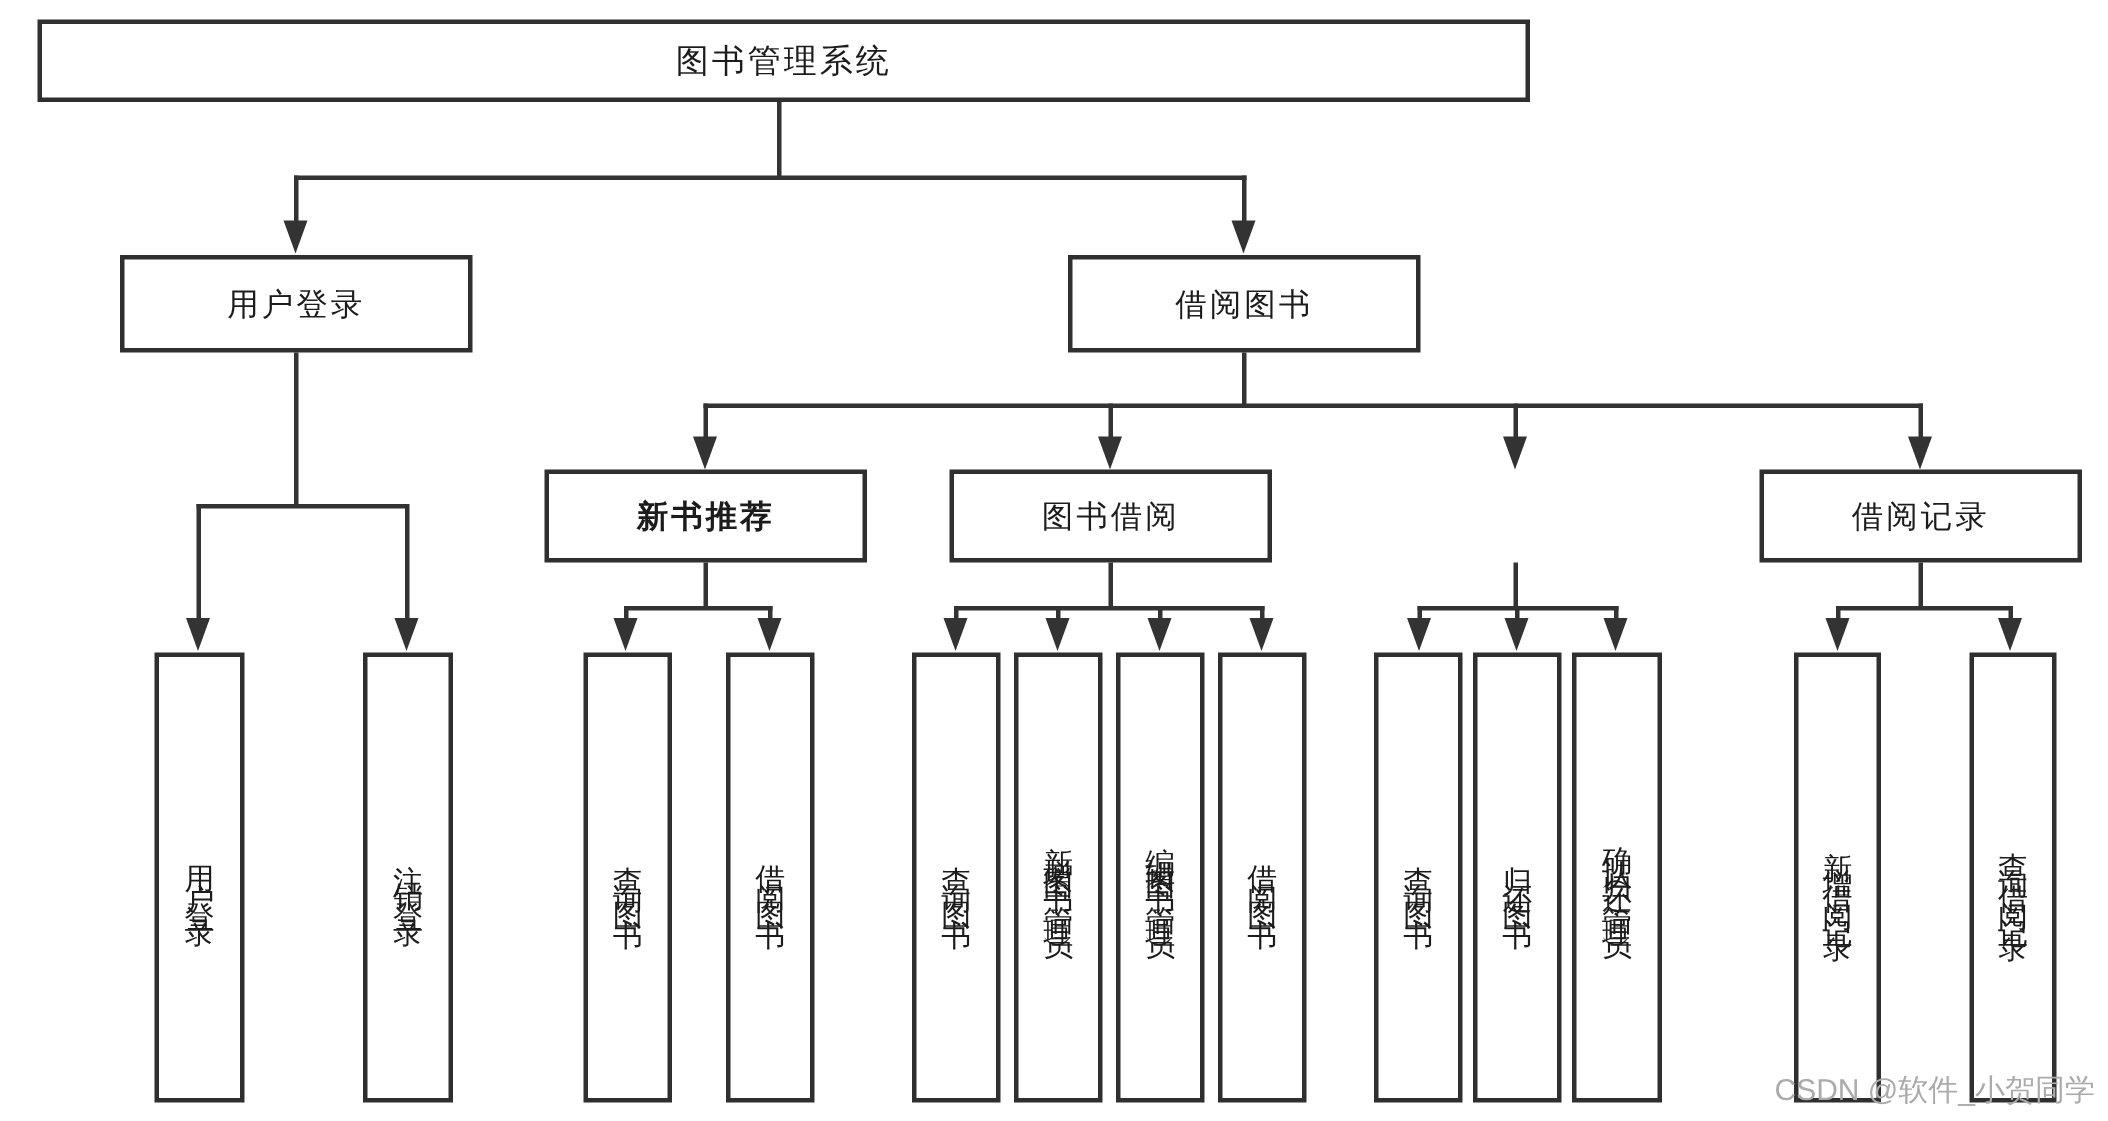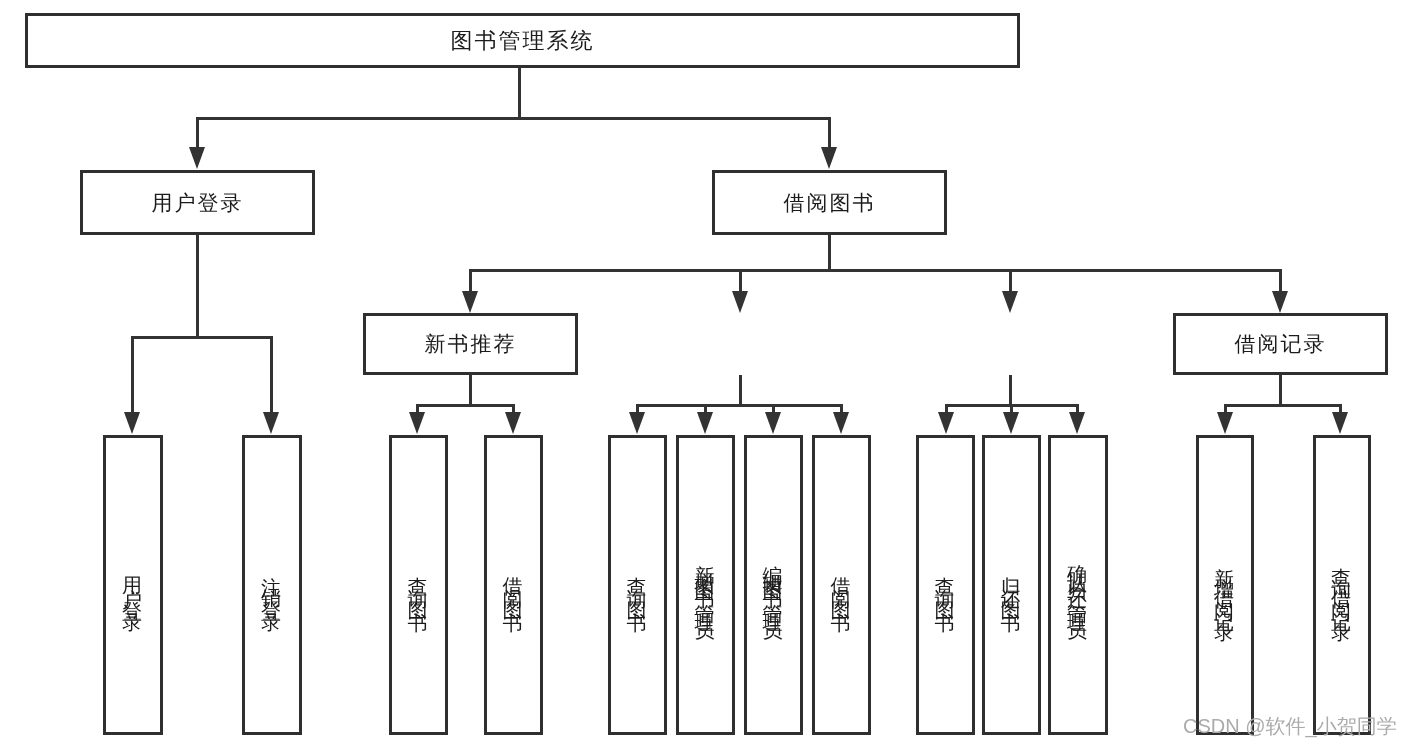--- a/index.html
+++ b/index.html
@@ -86,22 +86,25 @@
   <div class="hline" style="left:469px;top:269px;width:813px;"></div>
   <div class="vline" style="left:469px;top:269px;height:24px;"></div>
   <div class="vline" style="left:739px;top:269px;height:24px;"></div>
   <div class="vline" style="left:1009px;top:269px;height:24px;"></div>
   <div class="vline" style="left:1279px;top:269px;height:24px;"></div>
   <div class="arrow" style="left:462px;top:291px;"></div>
   <div class="arrow" style="left:732px;top:291px;"></div>
   <div class="arrow" style="left:1002px;top:291px;"></div>
   <div class="arrow" style="left:1272px;top:291px;"></div>
 
-  <div class="box hbox" style="left:363px;top:313px;width:215px;height:62px;">
+  <div class="box hbox" style="left:363px;top:313px;width:215px;height:62px;font-weight:bold;">
     <span>新书推荐</span>
+  </div>
+  <div class="box hbox" style="left:633px;top:313px;width:215px;height:62px;">
+    <span>图书借阅</span>
   </div>
   <div class="box hbox" style="left:1173px;top:313px;width:215px;height:62px;">
     <span>借阅记录</span>
   </div>
 
   <div class="vline" style="left:469px;top:375px;height:31px;"></div>
   <div class="vline" style="left:739px;top:375px;height:31px;"></div>
   <div class="vline" style="left:1009px;top:375px;height:31px;"></div>
   <div class="vline" style="left:1279px;top:375px;height:31px;"></div>
 

